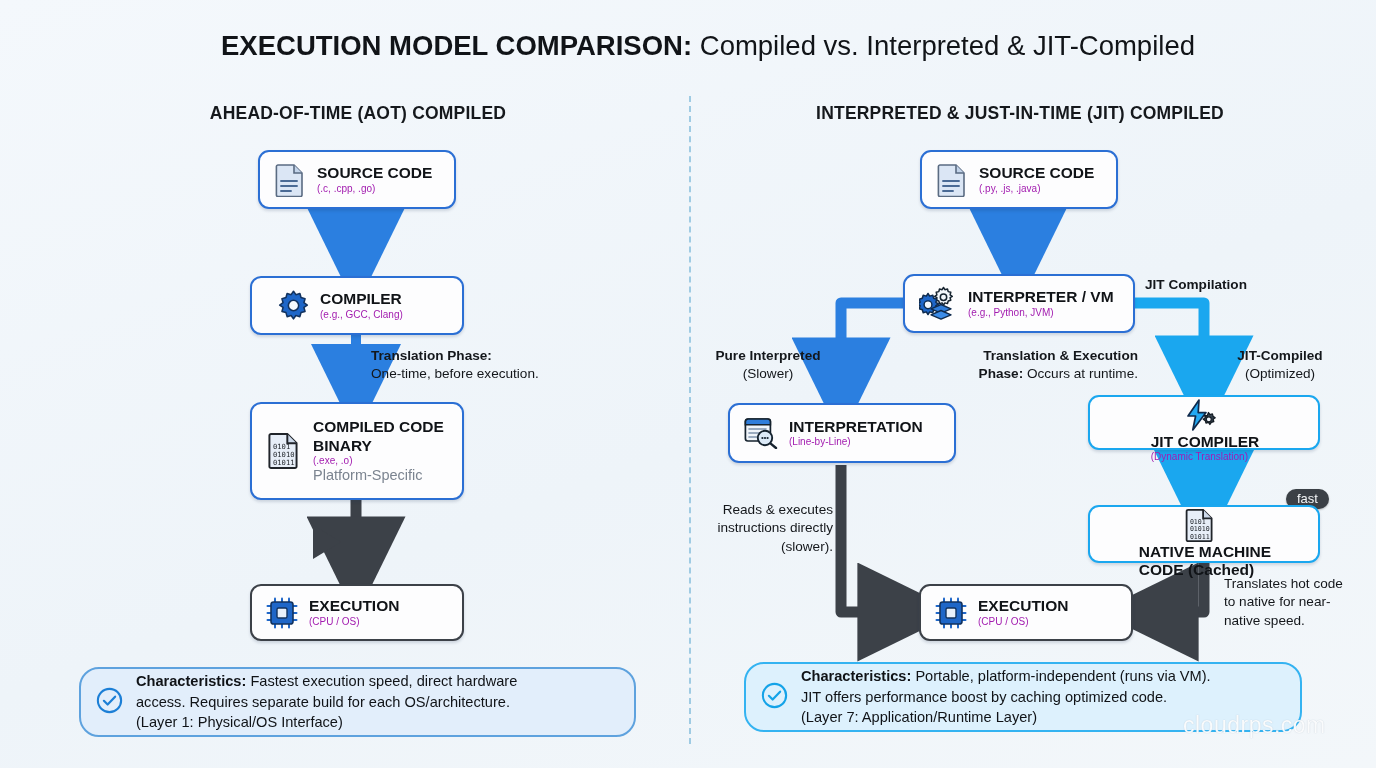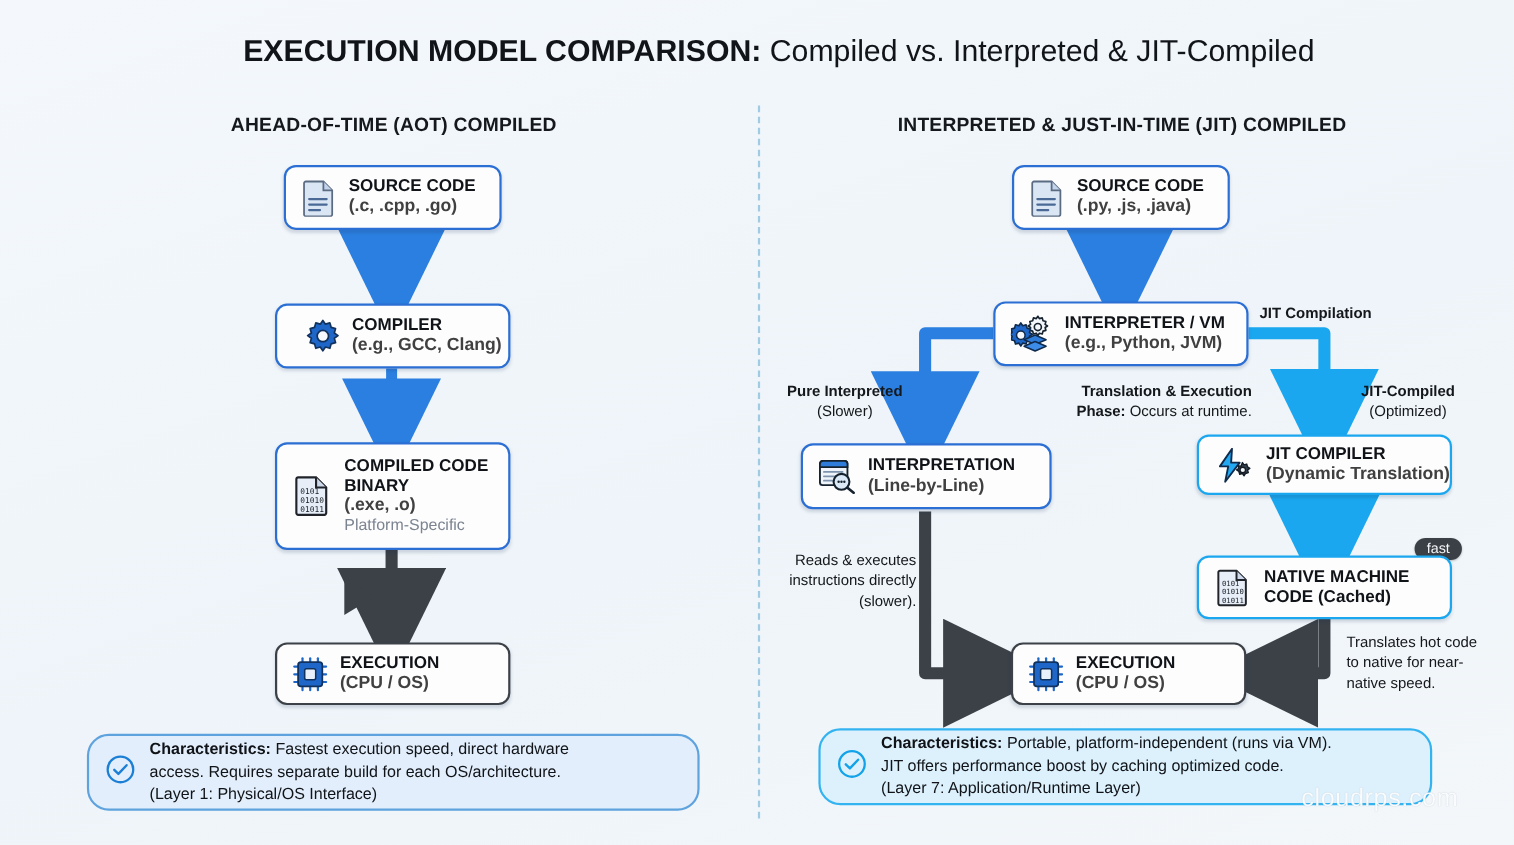--- a/index.html
+++ b/index.html
@@ -44,27 +44,27 @@
   
   .node {
     position: absolute;
     background: #fdfdfe;
     border: 2px solid #2b6fd4;
     border-radius: 11px;
     display: flex; align-items: center;
     padding: 0 10px 0 12px;
     box-shadow: 0 2px 3px rgba(25,45,80,.16);
   }
-  .node.cyan   { border-color: #1aa7ef; }
+  .node.cyan   { border-color: #1aa7ef; flex-direction: column; }
   .node.gray   { border-color: #3c4148; }
   .node .ico   { flex: 0 0 auto; width: 36px; height: 36px; margin-right: 9px;
                  display: flex; align-items: center; justify-content: center; }
   .node .txt   { line-height: 1.18; }
   .node .t1    { font-size: 15.5px; font-weight: bold; color: #101317; white-space: nowrap;}
-  .node .t2    { font-size: 16px; color: #404040; white-space: nowrap; font-weight: bold; }
+  .node .t2    { font-size: 10px; color: #a21caf; white-space: nowrap; }
   .node .t3    { font-size: 14.5px; color: #7b8490; white-space: nowrap; }
   .node .inline-sub { font-weight: bold; }
 
   
   .lbl { position: absolute; font-size: 13.6px; color: #14171b; line-height: 1.3; }
   .lbl b { font-weight: bold; }
   .lbl.ctr { text-align: center; }
   .lbl.rgt { text-align: right; }
 
   
@@ -173,20 +173,24 @@
         <path d="M16,2.2 l2.3,3.3 3.9-1.1 1.1,3.9 3.9,1.1 -1.1,3.9 3.3,2.3 -3.3,2.3 1.1,3.9 -3.9,1.1 -1.1,3.9 -3.9,-1.1 -2.3,3.3 -2.3,-3.3 -3.9,1.1 -1.1,-3.9 -3.9,-1.1 1.1,-3.9 -3.3,-2.3 3.3,-2.3 -1.1,-3.9 3.9,-1.1 1.1,-3.9 3.9,1.1 Z" fill="#1e66c8" stroke="#12325e" stroke-width="1.5" stroke-linejoin="round"></path>
         <circle cx="16" cy="16" r="5" fill="#f7fafd" stroke="#12325e" stroke-width="1.5"></circle>
       </svg>
     </span>
     <span class="txt">
       <div class="t1">COMPILER</div>
       <div class="t2">(e.g., GCC, Clang)</div>
     </span>
   </div>
 
+  <div class="lbl" style="left:371px; top:347px; width:250px;">
+    <b>Translation Phase:</b><br>
+    <span>One-time, before execution.</span>
+  </div>
 
   <div class="node" style="left:250px; top:402px; width:214px; height:98px;">
     <span class="ico" style="width:40px;height:40px;">
       <svg width="33" height="38" viewBox="0 0 30 35">
         <path d="M2.6,1.8 h15 l8.5,8.5 v21.4 a1.5,1.5 0 0 1 -1.5,1.5 H2.6 A1.5,1.5 0 0 1 1.1,31.7 V3.3 A1.5,1.5 0 0 1 2.6,1.8 Z" fill="#e7eef8" stroke="#20242a" stroke-width="1.8"></path>
         <path d="M17.6,1.8 v8.5 h8.5" fill="#cdd9ea" stroke="#20242a" stroke-width="1.8"></path>
         <text x="4.4" y="15.6" font-family="DejaVu Sans Mono, monospace" font-size="6.6" fill="#1a1e24">0101</text>
         <text x="4.4" y="23.2" font-family="DejaVu Sans Mono, monospace" font-size="6.6" fill="#1a1e24">01010</text>
         <text x="4.4" y="30.8" font-family="DejaVu Sans Mono, monospace" font-size="6.6" fill="#1a1e24">01011</text>
       </svg>

